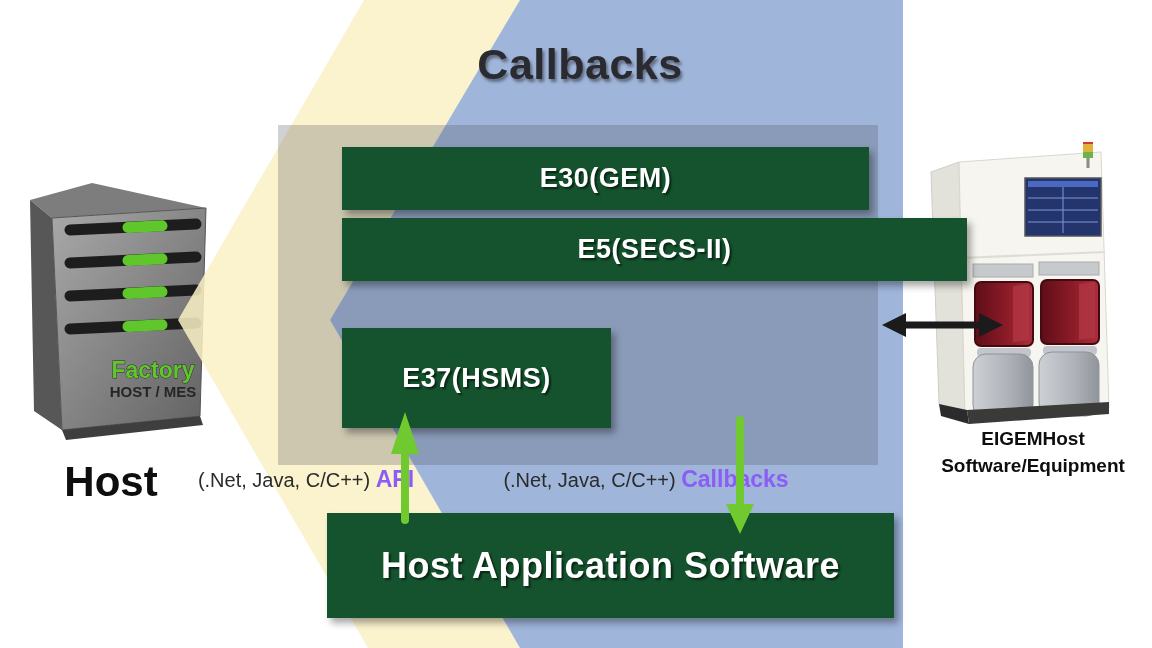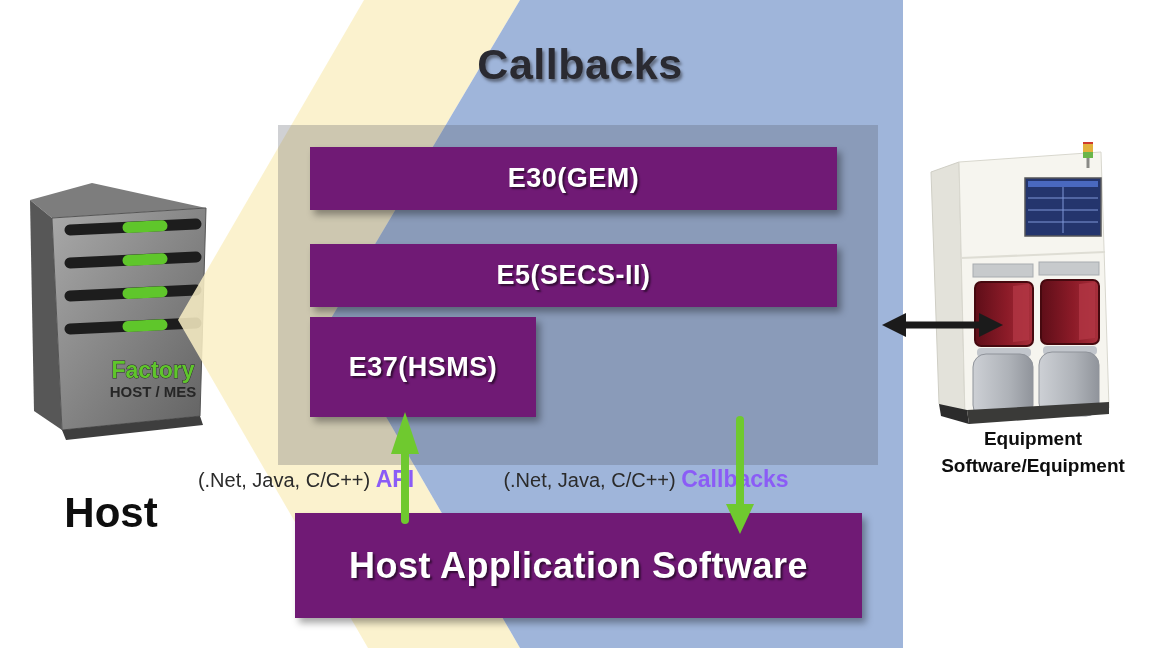--- a/index.html
+++ b/index.html
@@ -15,44 +15,45 @@
 
   
   .stack-panel{
     left:278px;top:125px;width:600px;height:340px;
     background:rgba(80,85,95,0.27);
     z-index:4;
   }
 
   
   .dark-box{
-    background:#701a75;color:#ffffff;z-index:6;
+    background:#14532d;color:#ffffff;z-index:6;
     display:flex;align-items:center;justify-content:center;
     font-weight:700;font-size:27px;letter-spacing:0.5px;
     text-shadow:2px 2px 2px rgba(0,0,0,0.55);
     box-shadow:4px 5px 7px rgba(0,0,0,0.35);
+    margin-left:32px;
   }
   .box-e30{left:310px;top:147px;width:527px;height:63px;}
-  .box-e5 {left:310px;top:244px;width:527px;height:63px;}
-  .box-e37{left:310px;top:317px;width:226px;height:100px;justify-content:center;}
+  .box-e5 {left:310px;top:218px;width:625px;height:63px;}
+  .box-e37{left:310px;top:328px;width:269px;height:100px;justify-content:center;}
   .box-e4 {left:577px;top:323px;width:260px;height:100px;}
   .box-has{
     left:295px;top:513px;width:567px;height:105px;
     font-size:36px;z-index:7;
   }
 
   
   .title{
     left:370px;top:40px;width:420px;text-align:center;z-index:8;
     font-size:43px;font-weight:700;color:#2a2a31;letter-spacing:0.5px;
     text-shadow:2px 3px 3px rgba(35,35,40,0.5);
   }
   .host-label{
     left:36px;top:458px;width:150px;text-align:center;z-index:8;
-    font-size:42px;font-weight:700;color:#0e0e0e;margin-top:31px;
+    font-size:42px;font-weight:700;color:#0e0e0e;
   }
   .arrow-caption{
     z-index:8;font-size:20px;color:#2b2b2b;white-space:nowrap;text-align:center;
   }
   .arrow-caption .bold-part{font-weight:700;font-size:23px;color:#8b5cf6;}
   .caption-api{left:176px;top:466px;width:260px;}
   .caption-callbacks{left:478px;top:466px;width:336px;}
   .equipment-caption{
     left:920px;top:426px;width:226px;text-align:center;z-index:8;
     font-size:19px;font-weight:700;color:#0e0e0e;line-height:1.4;
@@ -191,17 +192,17 @@
     <span>(.Net, Java, C/C++)</span>
     <span class="bold-part">API</span>
   </div>
 
   <div class="abs arrow-caption caption-callbacks">
     <span>(.Net, Java, C/C++)</span>
     <span class="bold-part">Callbacks</span>
   </div>
 
   <div class="abs equipment-caption">
-    <div>Equipment</div>
+    <div>EIGEMHost</div>
     <div>Software/Equipment</div>
   </div>
 
 </div>
 
 </body></html>

